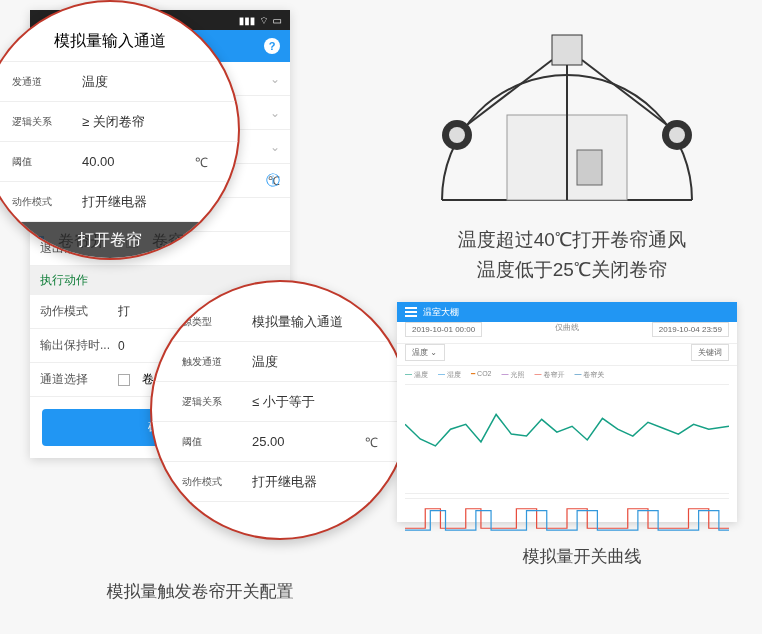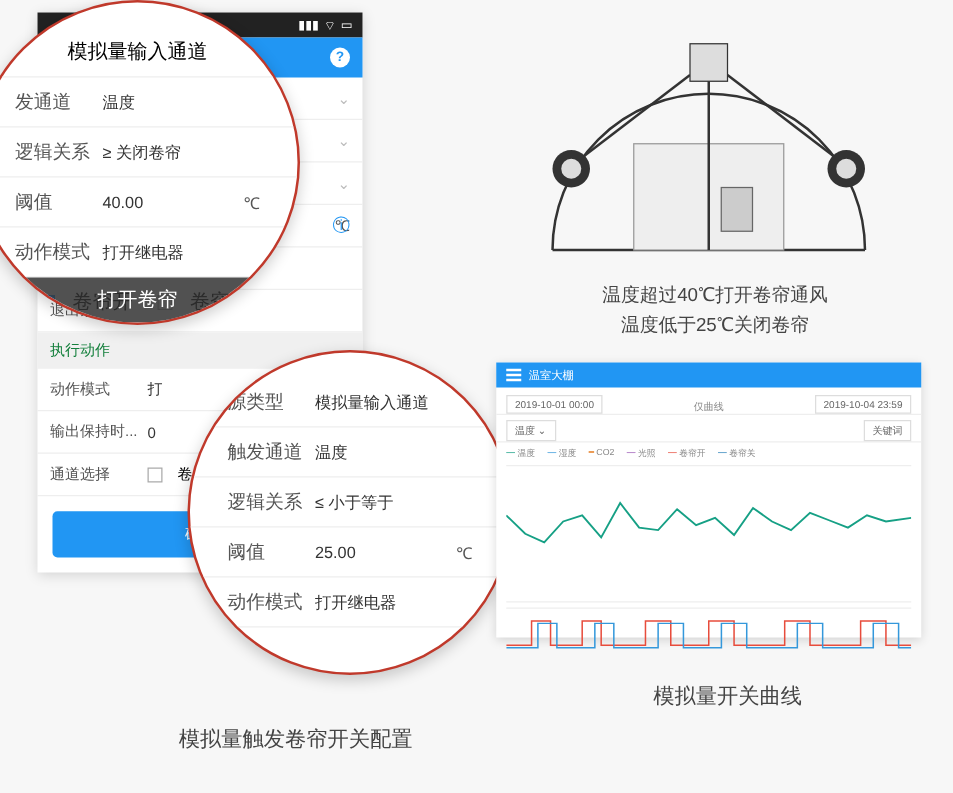--- a/index.html
+++ b/index.html
@@ -17,40 +17,40 @@
 .section{background:#f0f0f0;padding:6px 10px;color:#15803d;font-size:12px}
 .chk{width:12px;height:12px;border:1px solid #aaa;display:inline-block;margin-right:4px;vertical-align:middle}
 .chk.on{background:#2196f3;border-color:#2196f3}
 .submit{background:#2196f3;color:#fff;text-align:center;padding:10px;margin:12px;border-radius:4px}
 .lens{position:absolute;width:260px;height:260px;border:2px solid #c0392b;border-radius:50%;background:#fff;overflow:hidden;box-shadow:0 4px 12px rgba(0,0,0,.2)}
 .lens .banner{position:absolute;bottom:0;left:0;right:0;height:36px;background:rgba(50,50,50,.85);color:#fff;display:flex;align-items:center;justify-content:center;font-size:16px}
 .lens1{left:-20px;top:0}
 .lens2{left:150px;top:280px}
 .lensrows{padding-top:20px}
 .lensrow{display:flex;align-items:center;height:40px;padding:0 30px;gap:10px;border-bottom:1px solid #eee}
-.lensrow .lbl{width:60px;color:#555;font-size:15px}
+.lensrow .lbl{width:60px;color:#555;font-size:10px}
 .lensrow .val{flex:1;font-size:13px;color:#333}
 .lensrow .unit{color:#555;font-size:13px}
 .greenhouse{position:absolute;right:50px;top:20px;width:290px;height:200px}
-.gh-caption{position:absolute;right:40px;top:225px;width:300px;text-align:center;font-size:15px;color:#444;line-height:1.6}
-.chartbox{position:absolute;right:25px;top:290px;width:340px;height:220px;background:#fff;box-shadow:0 2px 8px rgba(0,0,0,.15);font-size:9px}
+.gh-caption{position:absolute;right:40px;top:225px;width:300px;text-align:center;font-size:19px;color:#444;line-height:1.6}
+.chartbox{position:absolute;right:25px;top:302px;width:340px;height:220px;background:#fff;box-shadow:0 2px 8px rgba(0,0,0,.15);font-size:9px}
 .chartbar{height:20px;background:#2196f3;display:flex;align-items:center;color:#fff;padding:0 8px;gap:6px}
 .hamburger{display:flex;flex-direction:column;gap:2px}
 .hamburger span{width:12px;height:2px;background:#fff}
-.chartctrl{display:flex;height:22px;border-bottom:1px solid #eee;align-items:flex-end;padding:0 8px;gap:14px}
+.chartctrl{display:flex;height:22px;border-bottom:1px solid #eee;align-items:flex-start;padding:0 8px;gap:14px}
 .chartctrl .dt{border:1px solid #ddd;padding:2px 6px;font-size:8px;color:#666}
 .chartctrl .mid{flex:1;text-align:center;color:#888;font-size:8px}
 .chartleg{display:flex;gap:10px;padding:4px 8px;font-size:7px;color:#888;flex-wrap:wrap}
 .chartleg span::before{content:'━ ';color:var(--c)}
 .chartarea{height:110px;border-top:1px solid #eee;border-bottom:1px solid #eee;position:relative;margin:0 8px}
 .chartarea svg{width:100%;height:100%}
 .pulse{height:40px;margin:4px 8px;border-top:1px solid #eee;position:relative}
 .pulse svg{width:100%;height:100%}
 .chart-caption{position:absolute;right:40px;top:545px;width:280px;text-align:center;font-size:17px;color:#444}
-.config-caption{position:absolute;left:50px;top:580px;width:280px;text-align:right;font-size:17px;color:#444}
+.config-caption{position:absolute;left:60px;top:580px;width:280px;text-align:center;font-size:17px;color:#444}
 </style>
 </head>
 <body>
 
 <div class="phone">
   <div class="statusbar">
     <span>▮▮▮</span>
     <span>⌔</span>
     <span>▭</span>
   </div>

